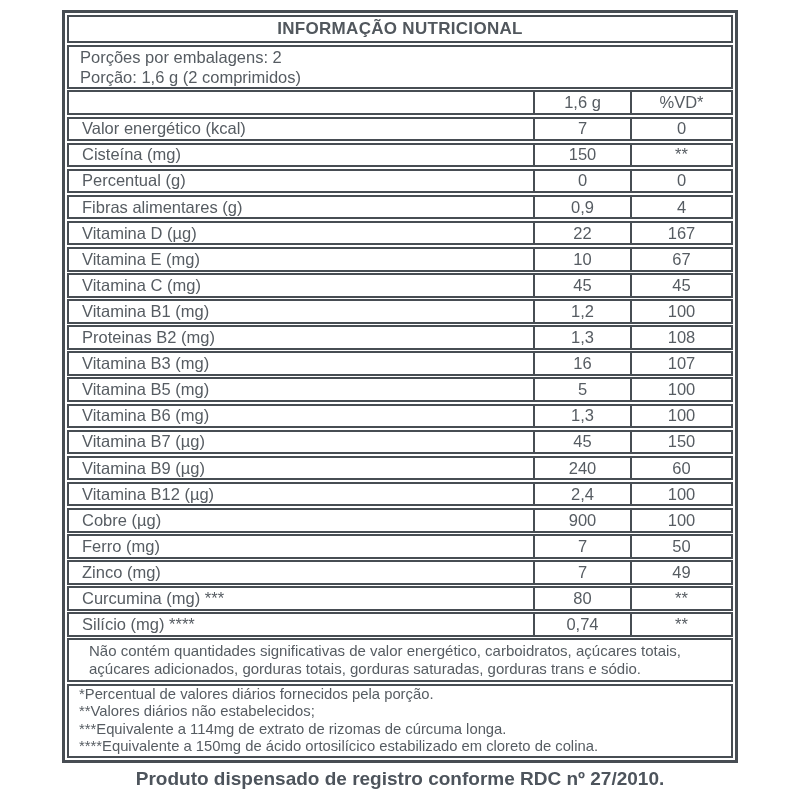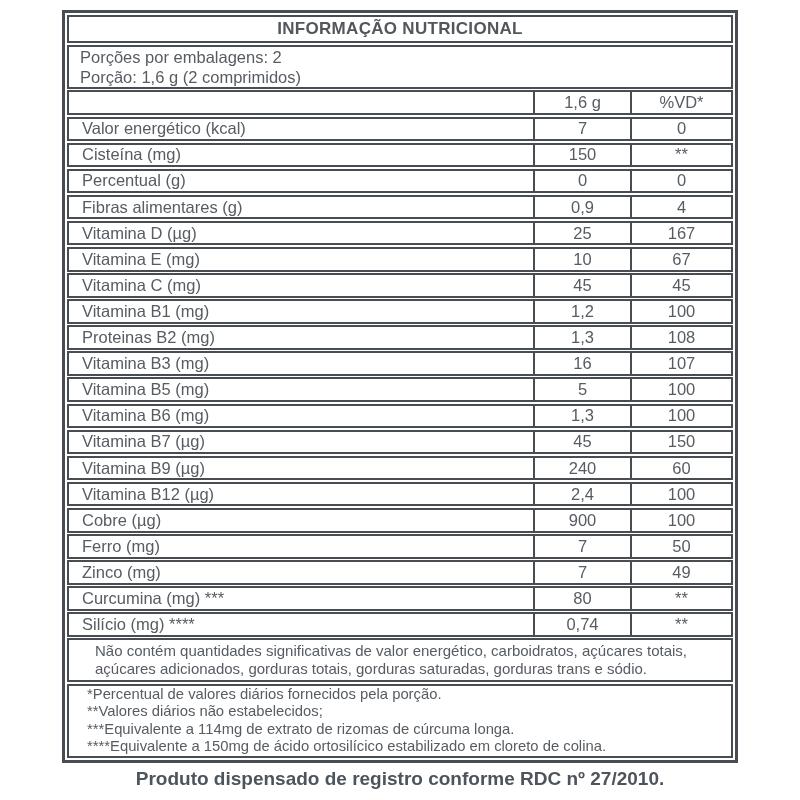--- a/index.html
+++ b/index.html
@@ -61,30 +61,30 @@
   }
   .cell.name{padding-left:13px;}
   .cell.amt,.cell.dv{
     justify-content:center;
     border-left:2px solid var(--border);
   }
   .nosig-box{
     height:44px;
     display:flex;
     align-items:center;
-    padding:2px 26px;
+    padding:2px 20px;
     font-size:15px;
     line-height:18px;
   }
   .footnotes-box{
     height:74px;
     display:flex;
     flex-direction:column;
     justify-content:center;
-    padding:3px 18px;
+    padding:3px 10px;
     font-size:14.8px;
     line-height:17.5px;
   }
   .caption{
     position:absolute;
     left:0;
     top:768px;
     width:100%;
     text-align:center;
     font-size:19px;
@@ -134,21 +134,21 @@
       </div>
     
       <div class="box grid-row nutrient-row">
         <div class="cell name">Fibras alimentares (g)</div>
         <div class="cell amt">0,9</div>
         <div class="cell dv">4</div>
       </div>
     
       <div class="box grid-row nutrient-row">
         <div class="cell name">Vitamina D (µg)</div>
-        <div class="cell amt">25</div>
+        <div class="cell amt">22</div>
         <div class="cell dv">167</div>
       </div>
     
       <div class="box grid-row nutrient-row">
         <div class="cell name">Vitamina E (mg)</div>
         <div class="cell amt">10</div>
         <div class="cell dv">67</div>
       </div>
     
       <div class="box grid-row nutrient-row">

